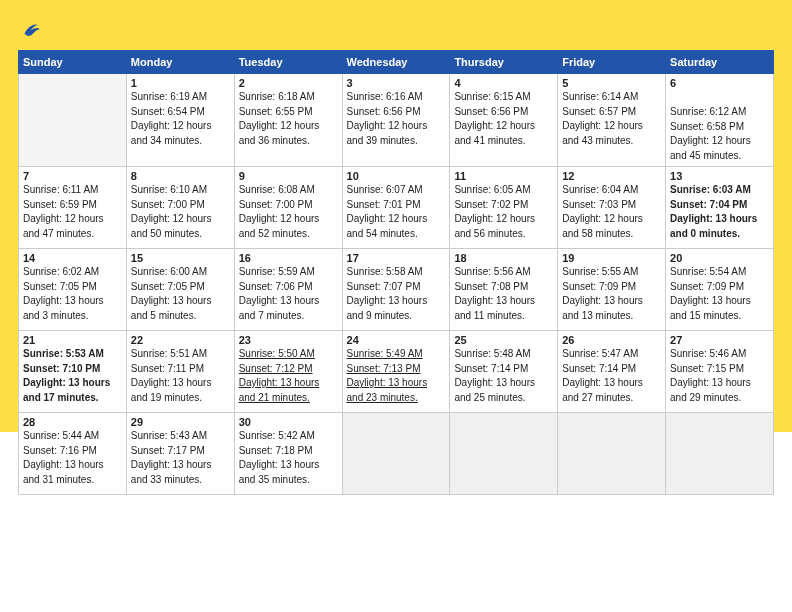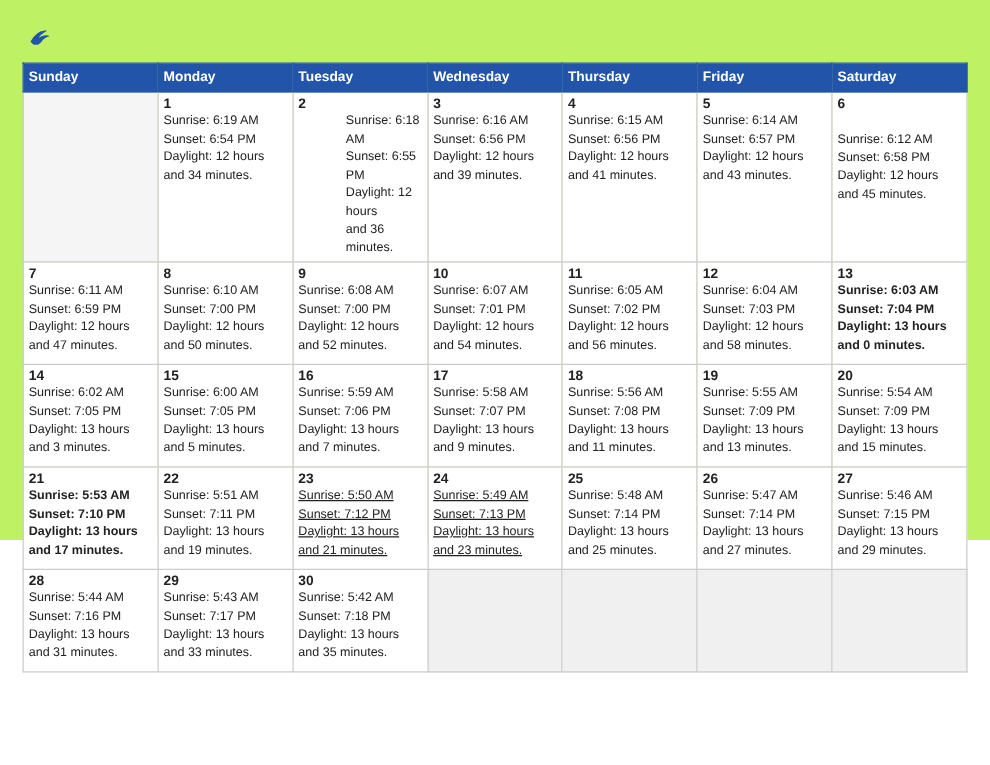--- a/index.html
+++ b/index.html
@@ -7,21 +7,21 @@
       font-family: Arial, sans-serif;
       background: #fff;
       width: 792px;
       height: 612px;
       overflow: hidden;
     }
     .page {
       width: 792px;
       height: 432px;
       padding: 18px 18px 10px 18px;
-      background: #bef264;
+      background: #fde047;
     }
     .header {
       display: flex;
       justify-content: space-between;
       align-items: flex-start;
       margin-bottom: 10px;
     }
     .logo {
       display: flex;
       align-items: center;
@@ -136,21 +136,21 @@
           <td class="empty"></td>
           <td>
             <span class="day-num">1</span>
             <div class="day-info" style="white-space: pre-line;">Sunrise: 6:19 AM
 Sunset: 6:54 PM
 Daylight: 12 hours
 and 34 minutes.</div>
           </td>
           <td>
             <span class="day-num">2</span>
-            <div class="day-info" style="white-space: pre-line; margin-left: 38px;">Sunrise: 6:18 AM
+            <div class="day-info" style="white-space: pre-line;">Sunrise: 6:18 AM
 Sunset: 6:55 PM
 Daylight: 12 hours
 and 36 minutes.</div>
           </td>
           <td>
             <span class="day-num">3</span>
             <div class="day-info" style="white-space: pre-line;">Sunrise: 6:16 AM
 Sunset: 6:56 PM
 Daylight: 12 hours
 and 39 minutes.</div>

